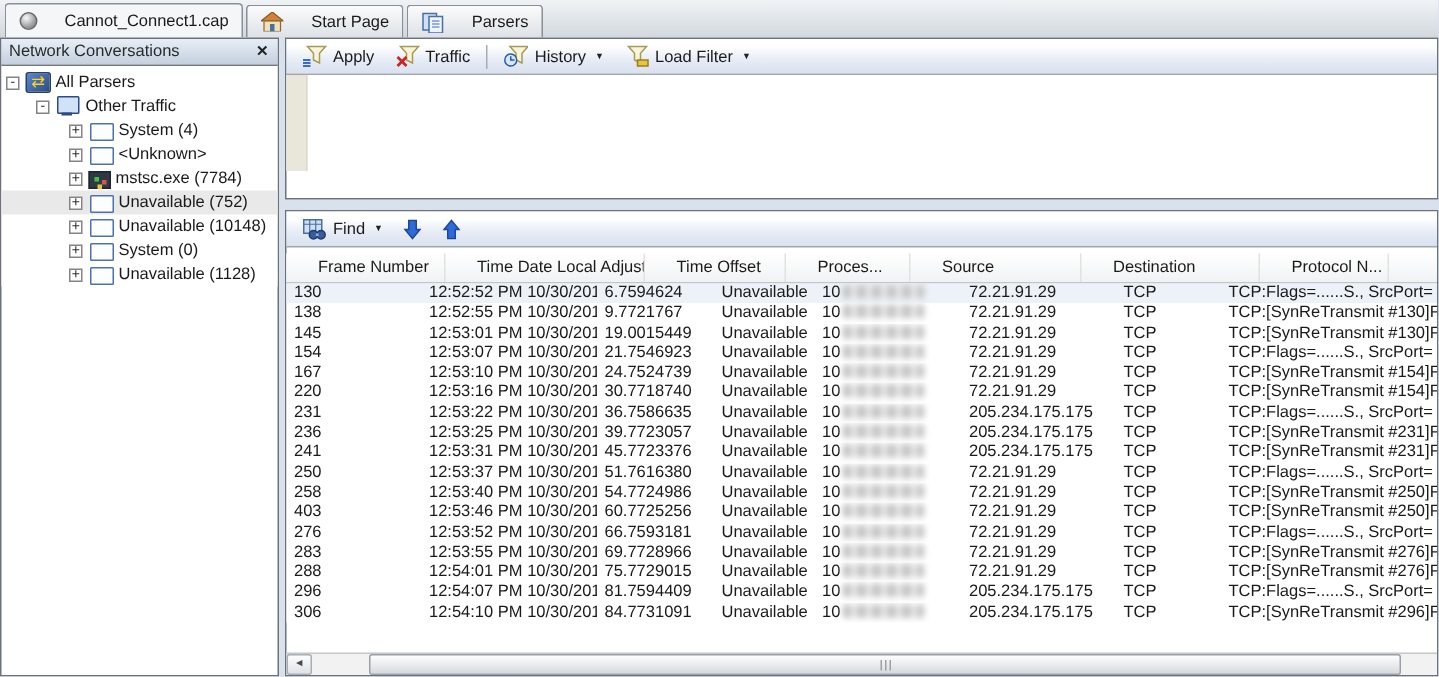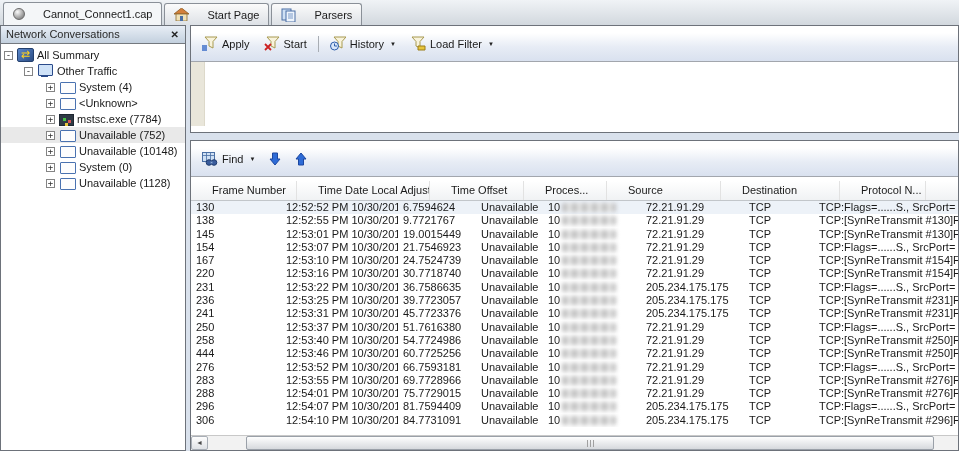--- a/index.html
+++ b/index.html
@@ -23,21 +23,21 @@
   .ptitle { height:18px; line-height:17px; padding-left:5px;
             background:linear-gradient(#e8eef6,#c3d0de); border-bottom:1px solid #74797f;
             color:#2a2a2a; position:relative; }
   .close-x { position:absolute; right:6px; top:0; font-size:10px; font-weight:bold; color:#222; cursor:default; }
 
   #left-panel  { left:0;   top:25px; width:186px; bottom:0; }
   #filter-panel{ left:190px; top:25px; right:0; height:108px; }
   #frame-panel { left:190px; top:140px; right:0; bottom:0; }
 
   
-  .toolbar { display:flex; align-items:center; height:36px; padding:0 4px;
+  .toolbar { display:flex; align-items:center; height:24px; padding:0 4px;
              background:linear-gradient(#ffffff 20%,#e7ecf5 60%,#d9e1ef);
              border-bottom:1px solid #a2a6ad; }
   .tbtn { display:flex; align-items:center; gap:4px; padding:2px 7px; border-radius:2px; white-space:nowrap; cursor:default; }
   .tsep { width:1px; height:16px; background:#a8adb4; margin:0 4px; }
   .dd { font-size:6px; color:#222; margin-left:2px; }
 
   
   .filter-edit { position:relative; height:64px; background:#fff; }
   .gutter { position:absolute; left:0; top:0; bottom:0; width:14px;
             background:#e9e6da; border-right:1px solid #ddd9ca; }
@@ -116,21 +116,21 @@
 
 <div class="panel" id="left-panel">
   <div class="ptitle">
     <span>Network Conversations</span>
     <span class="close-x">✕</span>
   </div>
   <div class="tree">
       <div class="tree-row lvl0">
         <span class="expander">-</span>
         <span class="ticon icon-alltraffic"></span>
-        <span>All Summary</span>
+        <span>All Parsers</span>
       </div>
       <div class="tree-row lvl1">
         <span class="expander">-</span>
         <span class="ticon icon-computer"></span>
         <span>Other Traffic</span>
       </div>
       <div class="tree-row lvl2">
         <span class="expander">+</span>
         <span class="ticon icon-process"></span>
         <span>System (4)</span>
@@ -175,21 +175,21 @@
         <path d="M3 1 L15 1 L11 5.5 L11 12 L7 10 L7 5.5 Z" fill="#f8f3dc" stroke="#a89a50"></path>
         <path d="M0 10 h5 M0 12 h5 M0 14 h5" stroke="#3a6cc8" stroke-width="1.4"></path>
       </svg>
       <span>Apply</span>
     </div>
     <div class="tbtn">
       <svg width="16" height="15" viewBox="0 0 16 15">
         <path d="M3 1 L15 1 L11 5.5 L11 12 L7 10 L7 5.5 Z" fill="#f8f3dc" stroke="#a89a50"></path>
         <path d="M1 8 L7 14 M7 8 L1 14" stroke="#cc2222" stroke-width="1.8"></path>
       </svg>
-      <span>Start</span>
+      <span>Traffic</span>
     </div>
     <div class="tsep"></div>
     <div class="tbtn">
       <svg width="16" height="15" viewBox="0 0 16 15">
         <path d="M4 1 L16 1 L12 5.5 L12 12 L8 10 L8 5.5 Z" fill="#f8f3dc" stroke="#a89a50"></path>
         <circle cx="4.5" cy="10" r="4" fill="#d8e6fa" stroke="#2a5caa"></circle>
         <path d="M4.5 7.5 V10 H7" stroke="#2a5caa" stroke-width="1" fill="none"></path>
       </svg>
       <span>History</span>
       <span class="dd">▼</span>
@@ -348,21 +348,21 @@
           <div class="tcell c0">258</div>
           <div class="tcell c1">12:53:40 PM 10/30/2013</div>
           <div class="tcell c2">54.7724986</div>
           <div class="tcell c3">Unavailable</div>
           <div class="tcell c4">10<span class="blur"></span></div>
           <div class="tcell c5">72.21.91.29</div>
           <div class="tcell c6">TCP</div>
           <div class="tcell c7">TCP:[SynReTransmit #250]F</div>
         </div>
         <div class="trow">
-          <div class="tcell c0">444</div>
+          <div class="tcell c0">403</div>
           <div class="tcell c1">12:53:46 PM 10/30/2013</div>
           <div class="tcell c2">60.7725256</div>
           <div class="tcell c3">Unavailable</div>
           <div class="tcell c4">10<span class="blur"></span></div>
           <div class="tcell c5">72.21.91.29</div>
           <div class="tcell c6">TCP</div>
           <div class="tcell c7">TCP:[SynReTransmit #250]F</div>
         </div>
         <div class="trow">
           <div class="tcell c0">276</div>

